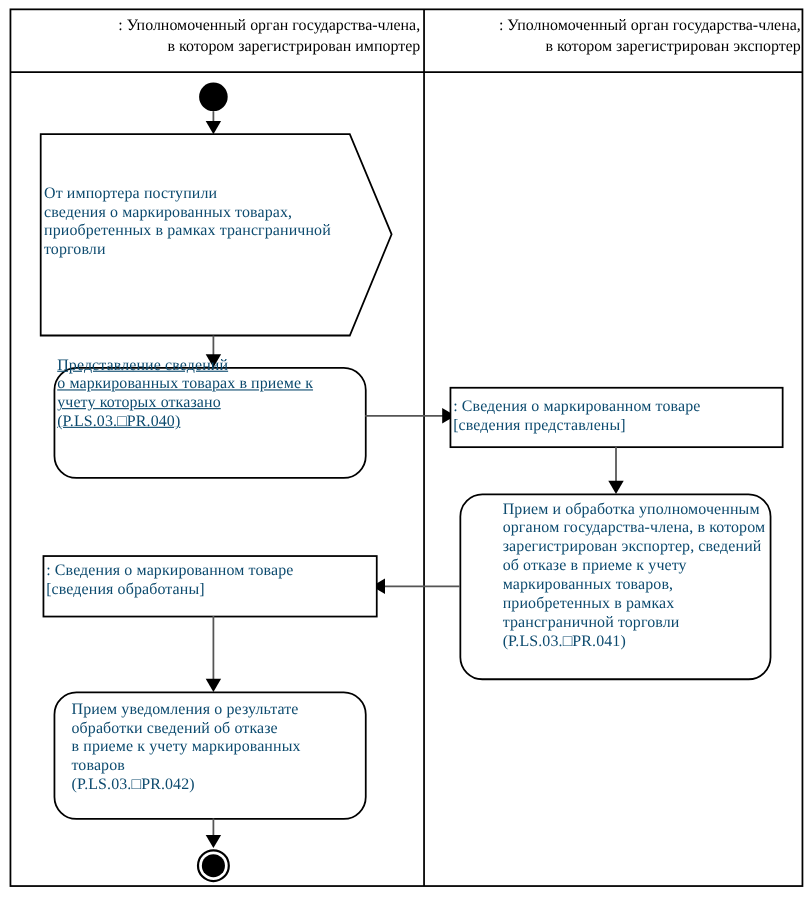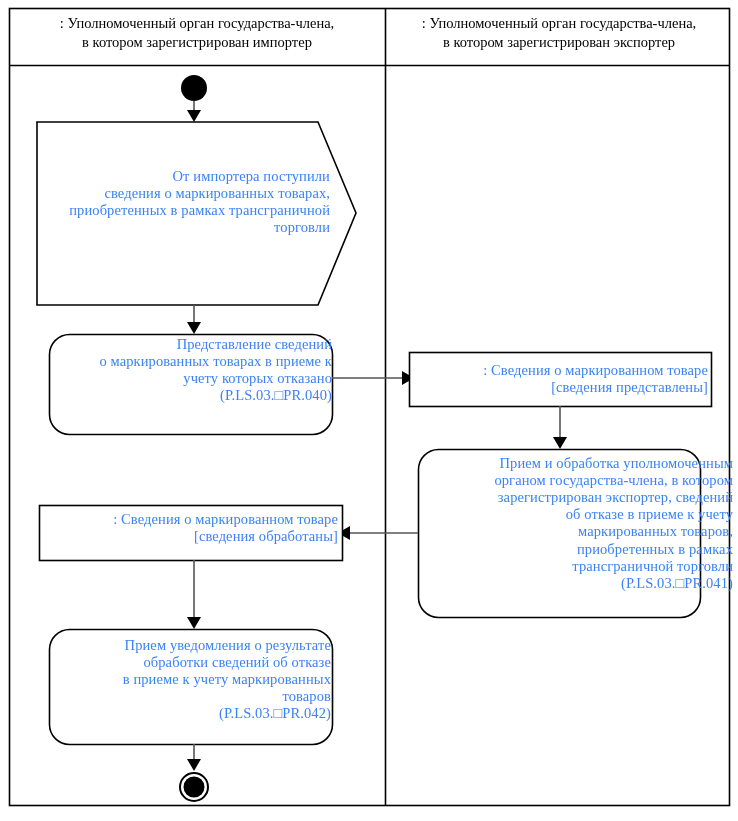--- a/index.html
+++ b/index.html
@@ -20,49 +20,49 @@
   }
   #diagram-svg {
     position: absolute;
     left: 0;
     top: 0;
     width: 738px;
     height: 821px;
   }
   .node-text {
     position: absolute;
-    text-align: right;
+    text-align: left;
     line-height: 1.18;
     font-size: 14.5px;
-    color: #3b82f6;
+    color: #0c4a6e;
     white-space: pre-line;
     letter-spacing: 0.1px;
   }
   .lane-title {
     position: absolute;
-    text-align: center;
+    text-align: right;
     line-height: 1.30;
     font-size: 14.5px;
     white-space: pre-line;
   }
   .lane-left-title  { left: 12px;  top: 14px;  width: 370px; }
   .lane-right-title { left: 390px; top: 14px;  width: 338px; }
 
   
   .txt-signal     { left: 40px;  top: 168px; width: 290px; }
   
-  .txt-act1       { left: 52px;  top: 336px; width: 280px; }
+  .txt-act1       { left: 52px;  top: 324px; width: 280px; text-decoration: underline; }
   
   .txt-obj-right  { left: 412px; top: 362px; width: 296px; }
   
   .txt-act2       { left: 420px; top: 455px; width: 276px; padding-left: 37px; }
   
   .txt-obj-left   { left: 42px;  top: 511px; width: 296px; }
   
-  .txt-act3       { left: 51px;  top: 637px; width: 280px; }
+  .txt-act3       { left: 65px;  top: 637px; width: 280px; }
 </style>
 </head>
 <body>
 
 <div id="canvas">
 
   <svg id="diagram-svg" viewBox="0 0 738 821" xmlns="http://www.w3.org/2000/svg">
     <defs>
       <marker id="arrow-down" markerWidth="10" markerHeight="10" refX="5" refY="8" orient="0" markerUnits="userSpaceOnUse">
         <path d="M1,1 L9,1 L5,9 Z" fill="#000000"></path>

